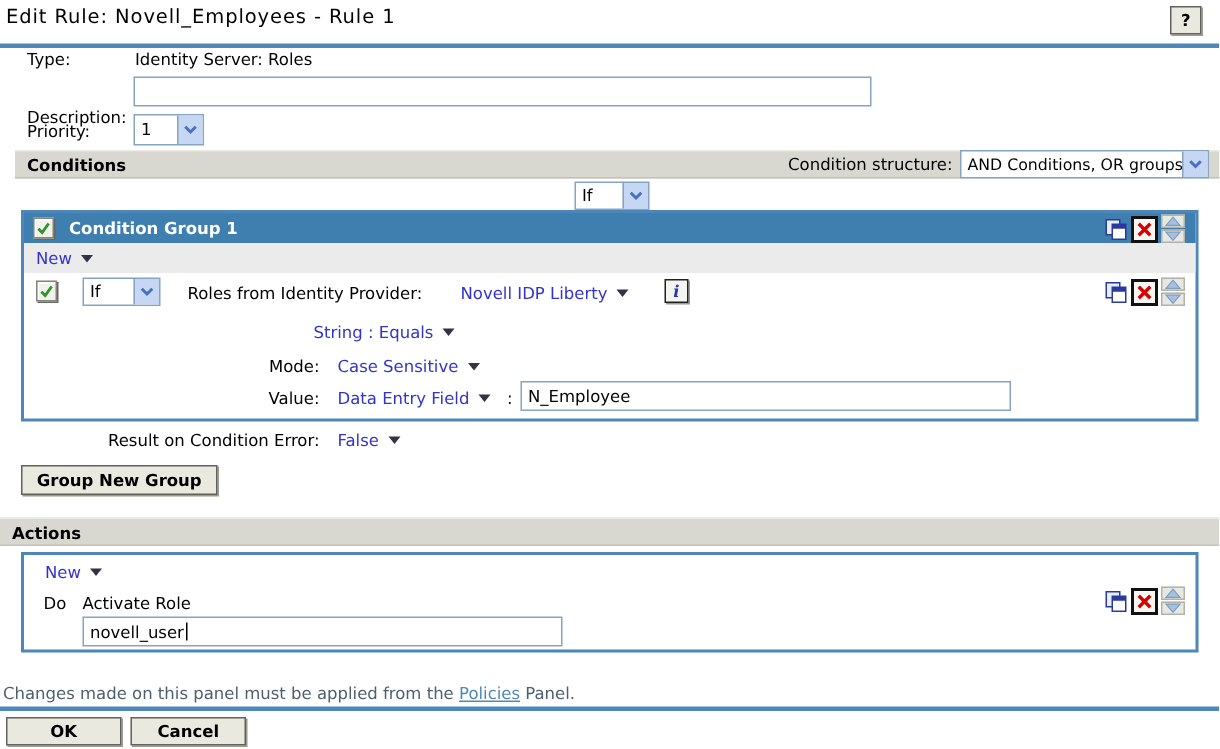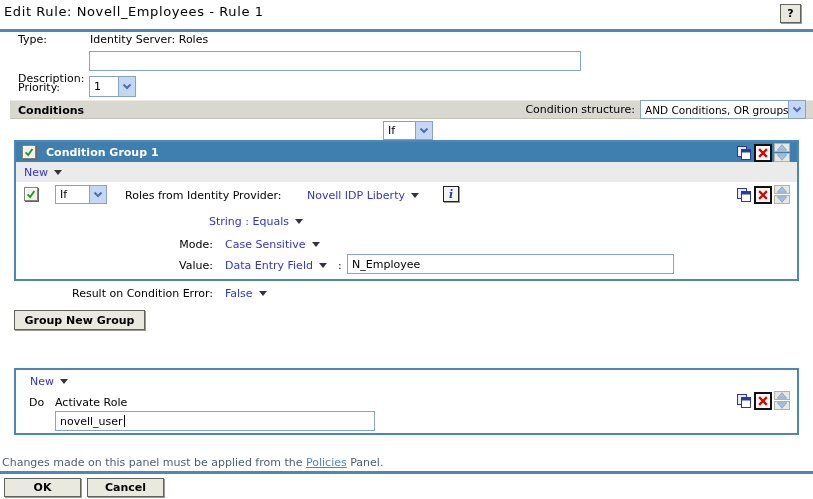--- a/index.html
+++ b/index.html
@@ -179,20 +179,23 @@
     <input class="abs input" style="left: 331px; top: 112px; width: 327px; height: 20px;" value="N_Employee">
 
     <div class="abs rlabel nowrap" style="left:4px;top:145px;width:193px;">Result on Condition Error:</div>
     <span class="abs dlink" style="left:209px;top:145px;"><span>False</span><span class="tri"></span></span>
   </div>
 
   <div class="abs btn" style="left:14px;top:310px;width:131px;height:20px;">
       <span>Group New Group</span>
     </div>
 
+  <div class="abs bar" style="left:0;top:345px;width:813px;height:19px;">
+    <span>Actions</span>
+  </div>
 
   <div class="abs groupbox" style="left:14px;top:368px;width:785px;height:67px;">
     <span class="abs dlink" style="left:14px;top:5px;"><span>New</span><span class="tri"></span></span>
 
     <div class="abs" style="left:13px;top:26px;">Do</div>
     <div class="abs nowrap" style="left:39px;top:26px;">Activate Role</div>
 
     <div class="abs tbox" style="left:39px;top:41px;width:320px;height:20px;">
       <span>novell_user</span>
         <span class="caret"></span>

